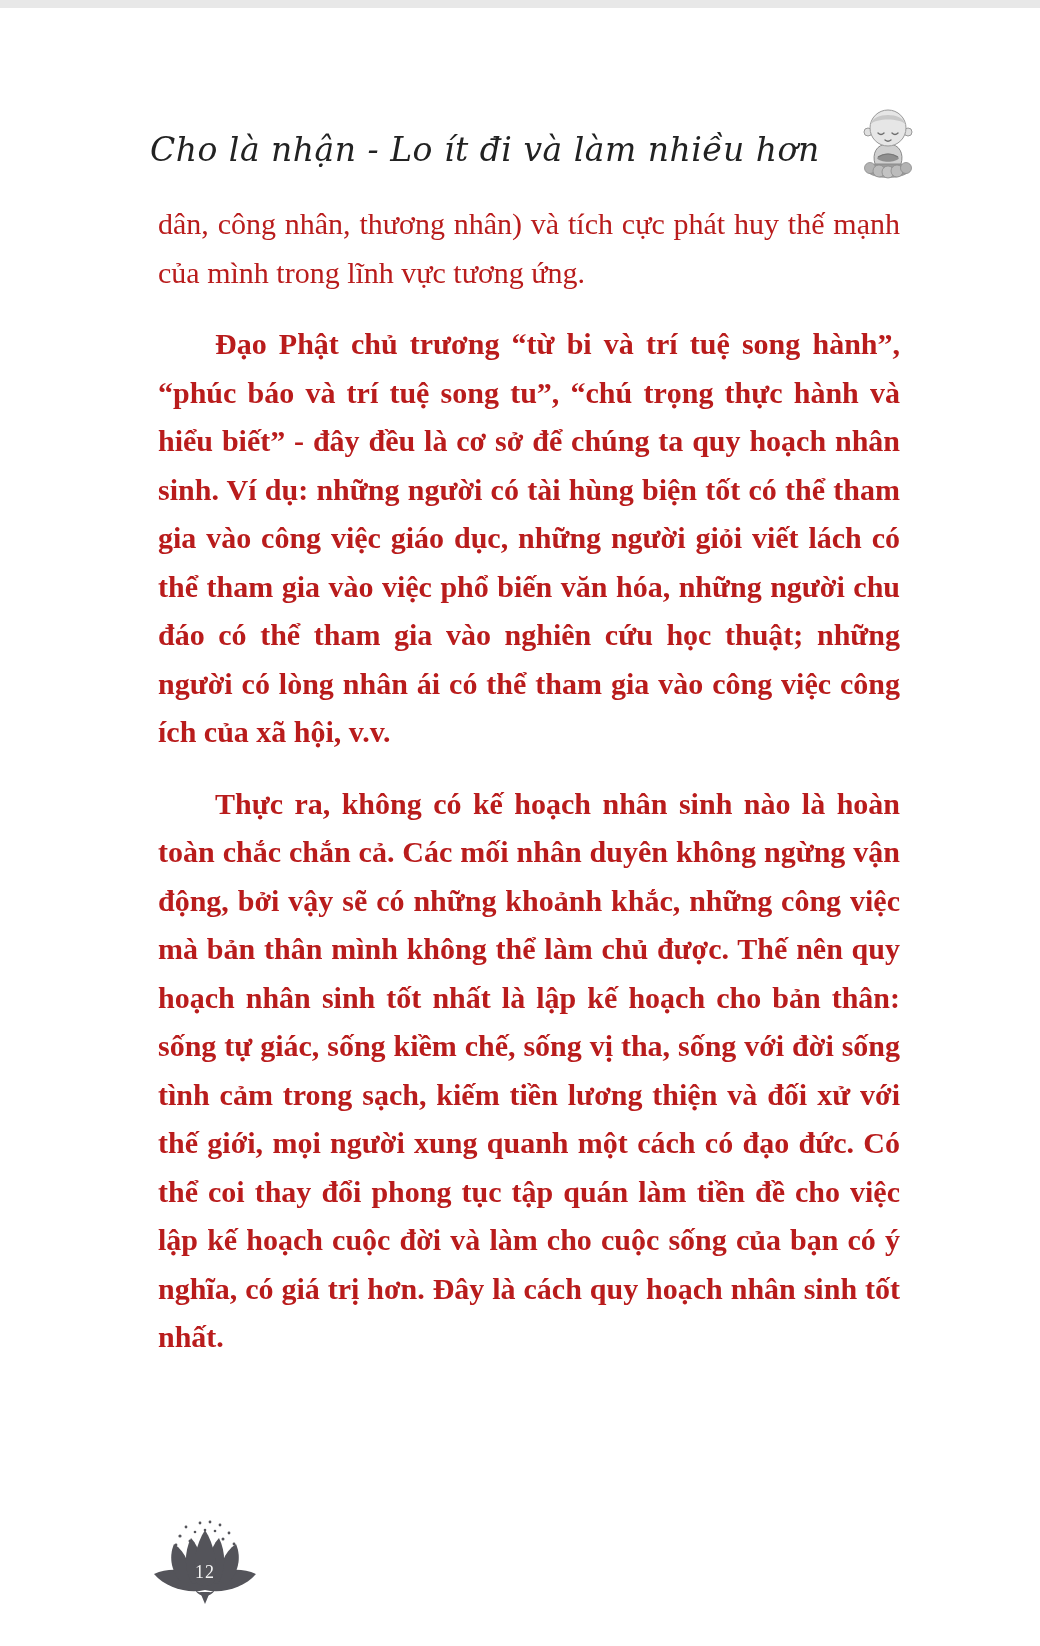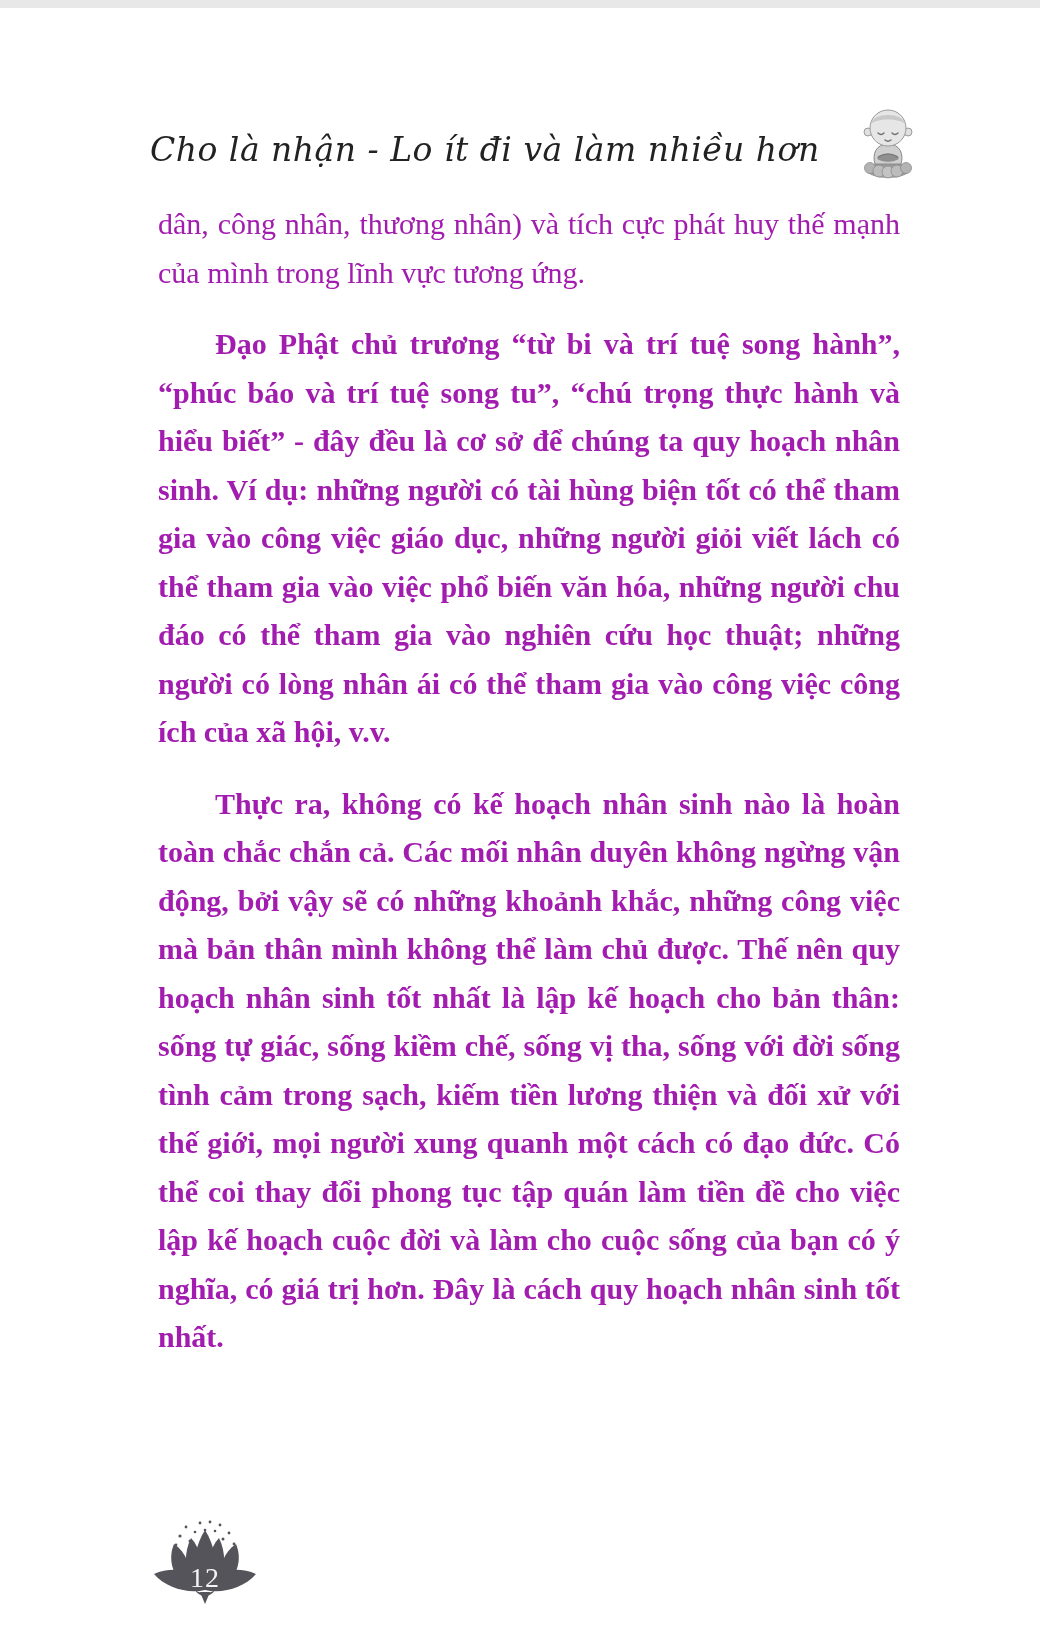--- a/index.html
+++ b/index.html
@@ -29,41 +29,41 @@
   }
   .monk-icon{
     margin-left:38px;
     width:60px;height:78px;
     flex:0 0 auto;
   }
 
   
   .page-body{
     position:absolute;left:158px;top:192px;width:742px;
-    color:#a21caf;
+    color:#b91c1c;
   }
   .page-body p{
     margin:0 0 23px 0;
     font-size:30px;
     line-height:48.5px;
     text-align:justify;
   }
   .page-body p.indent{ text-indent:57px;font-weight:bold; }
   .page-body p:last-child{ margin-bottom:0; }
 
   
   .page-footer{
     position:absolute;left:150px;top:1506px;width:110px;height:95px;
   }
   .lotus-icon{ position:absolute;left:0;top:0;width:110px;height:95px; }
   .page-number{
     position:absolute;left:0;top:48px;width:110px;
     text-align:center;
     font-family:"Liberation Serif", serif;
-    font-size:28px;
+    font-size:18px;
     color:#f4f4f4;
     letter-spacing:1px;
   }
 </style>
 </head>
 <body>
 
 <div class="page">
 
   <div class="page-header">

